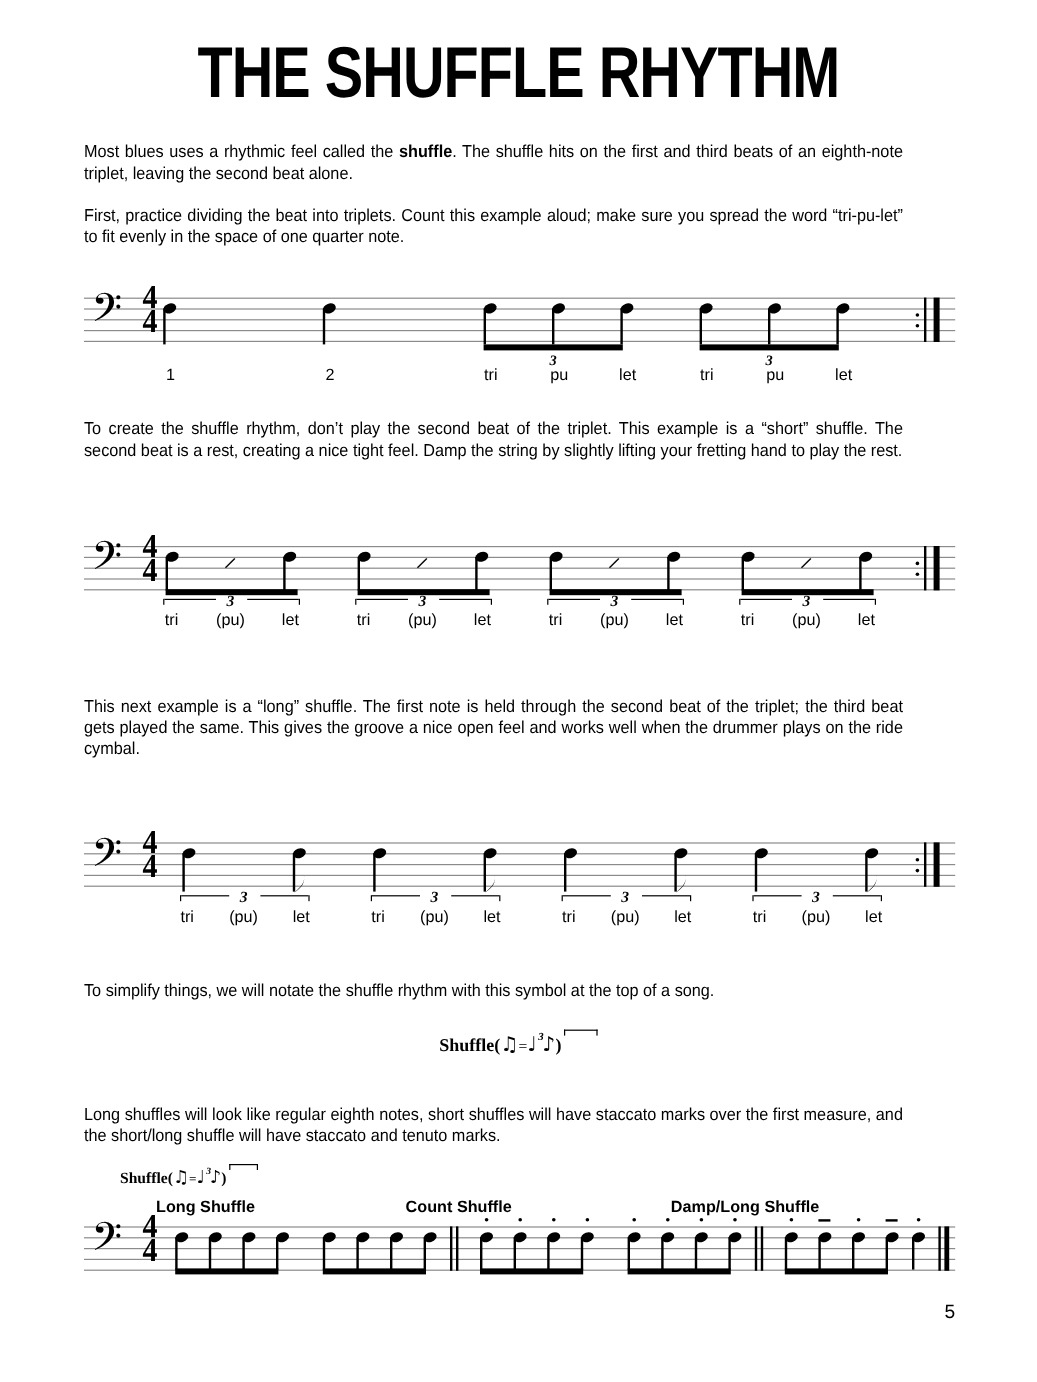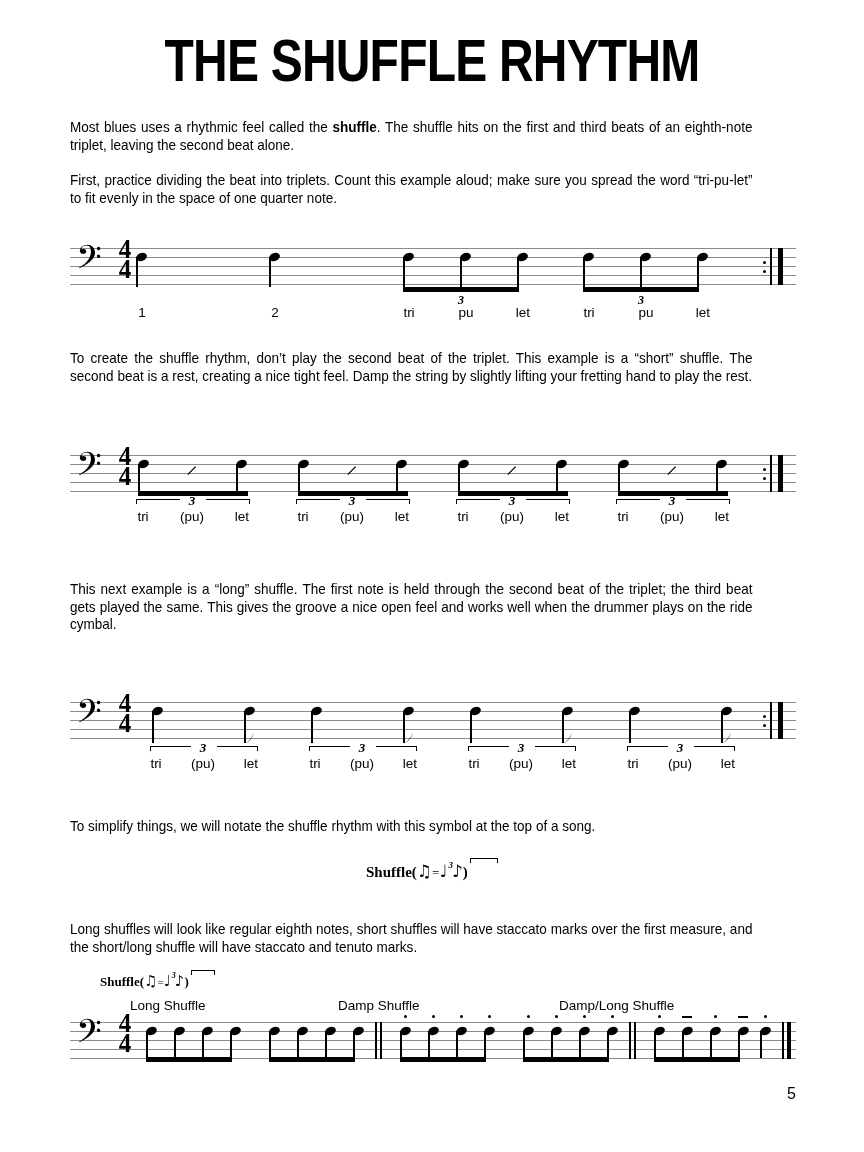--- a/index.html
+++ b/index.html
@@ -227,20 +227,21 @@
     border-left: 1px solid #000;
     border-right: 1px solid #000;
     border-top: 1px solid #000;
   }
 
   .sec-label {
     position: absolute;
     font-size: 13.5px;
     line-height: 15px;
     white-space: nowrap;
+    font-weight: bold;
   }
 
   .page-num {
     position: absolute;
     right: 68px;
     top: 1085px;
     font-size: 16px;
     font-weight: normal;
   }
 </style>
@@ -476,21 +477,21 @@
   </div>
 
   <div class="para" style="top:921px;">Long shuffles will look like regular eighth notes, short shuffles will have staccato marks over the first measure, and the short/long shuffle will have staccato and tenuto marks.</div>
 
   <div class="shuffle-sym" style="left:100px; top:972px;">
     <span class="word" style="font-size:13px;">Shuffle</span><span class="word" style="font-size:13px;">(</span><span class="glyphs" style="font-size:15px;">♫</span><span class="eq" style="font-size:11px;">=</span><span class="glyphs" style="font-size:15px;">♩</span><span class="tiny3" style="font-size:8px; top:-8px;">3</span><span class="glyphs" style="font-size:15px;">♪</span><span class="word" style="font-size:13px;">)</span>
     <div class="brk" style="left:91px; top:-2px; width:22px;"></div>
   </div>
 
   <div class="sec-label" style="left:130px; top:998px;">Long Shuffle</div>
-  <div class="sec-label" style="left:338px; top:998px;">Damp Shuffle</div>
+  <div class="sec-label" style="left:338px; top:998px;">Count Shuffle</div>
   <div class="sec-label" style="left:559px; top:998px;">Damp/Long Shuffle</div>
 
   <div class="staff-sys" style="top:1022px;">
     <div class="staff">
       <div class="ln l0"></div>
         <div class="ln l1"></div>
         <div class="ln l2"></div>
         <div class="ln l3"></div>
         <div class="ln l4"></div>
 

